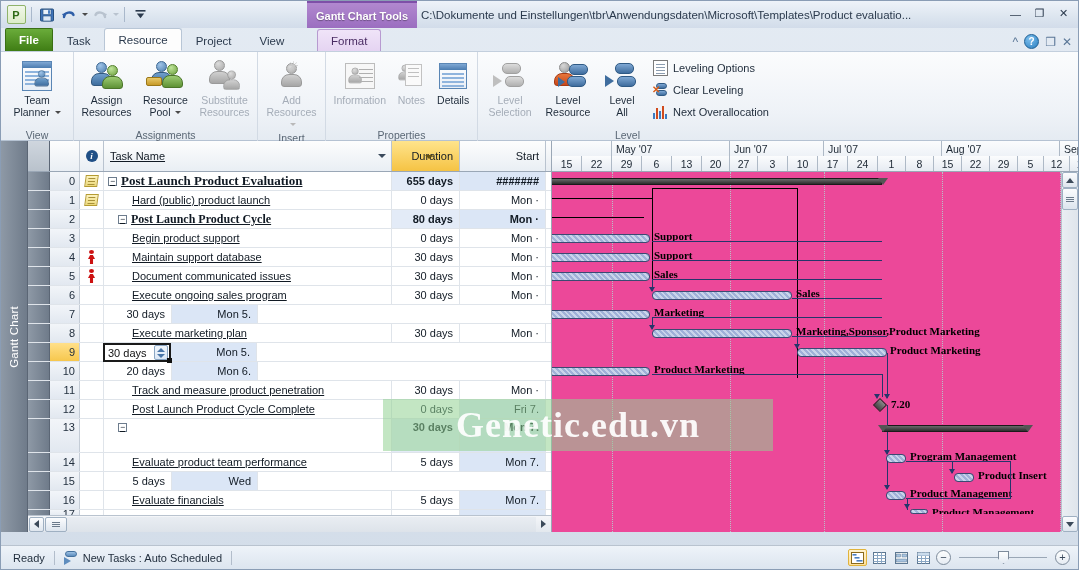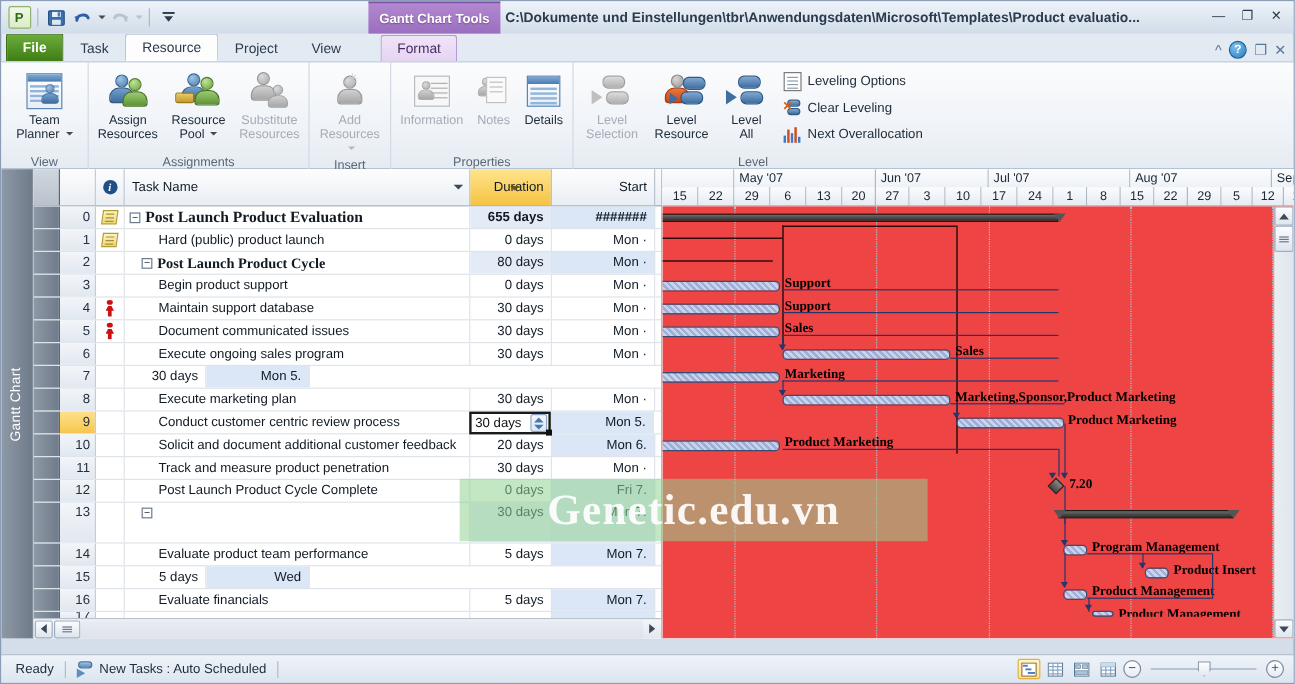--- a/index.html
+++ b/index.html
@@ -57,21 +57,21 @@
     width: 110px; height: 27px;
     background: linear-gradient(#b188cf, #9b6ec0);
     border-top: 2px solid #7e4fa8;
     display: flex; align-items: center; justify-content: center;
     color: #fff; font-size: 11px; font-weight: bold;
     text-shadow: 0 1px 1px rgba(0,0,0,.35);
   }
   .title-path {
     position: absolute; left: 420px; top: 0;
     height: 27px; display: flex; align-items: center;
-    color: #2b3a4d; font-size: 11.5px; font-weight: bold;
+    color: #2b3a4d; font-size: 11.5px;
   }
   .win-btns {
     position: absolute; right: 4px; top: 4px;
     display: flex; gap: 3px;
   }
   .win-btn {
     width: 21px; height: 17px;
     display: flex; align-items: center; justify-content: center;
     font-size: 11px; color: #2b3a4d;
     border: 1px solid transparent; border-radius: 2px;
@@ -295,28 +295,28 @@
 
   .tbody { flex: 1; position: relative; overflow: hidden; }
   .row { display: flex; height: 19px; border-bottom: 1px solid #dfe4ea; }
   .row.h2 { height: 34px; }
   .cell { border-right: 1px solid #dfe4ea; display: flex; align-items: center; overflow: hidden; }
   .c-sel { width: 22px; background: linear-gradient(90deg,#8e99a6,#6f7b8a); border-right: 1px solid #5b6675;}
   .c-num { width: 30px; justify-content: flex-end; padding-right: 4px;
            background: linear-gradient(#f2f5f9,#e2e8f0); font-size: 11px; color:#23303f;
            border-right: 1px solid #c4ccd6; }
   .c-ind { width: 24px; justify-content: center; }
-  .c-name{ width: 288px; padding-left: 4px; font-size: 11px; color:#111a24; }
+  .c-name{ width: 288px; padding-left: 4px; font-size: 11px; color:#111a24;text-decoration:underline; }
   .c-dur { width: 68px; justify-content: flex-end; padding-right: 6px; font-size: 11px; color:#111a24; }
   .c-start{ width: 86px; justify-content: flex-end; padding-right: 6px; font-size: 11px; color:#111a24; }
 
   .row.lvl0 .c-name, .row.lvl0 .c-dur, .row.lvl0 .c-start { font-weight: bold; }
   .row.lvl0 .c-name { font-size: 13px; font-family: "Liberation Serif", serif; }
   .row.lvl1 .c-name { font-weight: bold; font-size: 12px; font-family: "Liberation Serif", serif; }
-  .row.lvl1 .c-dur, .row.lvl1 .c-start { font-weight: normal; }
+  .row.lvl1 .c-dur, .row.lvl1 .c-start { font-weight: bold; }
   .row.sel .c-num { background: linear-gradient(#ffe08a,#f6c74d); font-weight: normal; }
   .row .c-dur.hl { background:#e3ebf7; }
   .row .c-start.hl { background:#dbe6f6; }
 
   .expander {
     width: 9px; height: 9px; border: 1px solid #6d7c8d; background:#fff;
     display: inline-flex; align-items: center; justify-content: center;
     font-size: 9px; line-height: 7px; color:#1b2734; margin-right: 4px; flex: 0 0 auto;
   }
   .indent1 { padding-left: 14px; }
@@ -391,21 +391,21 @@
     padding-left: 4px; display:flex; align-items:center;
     background: linear-gradient(#fbfcfd,#eef2f7);
   }
   .tl-d {
     position: absolute; top: 0; height: 15px;
     border-right: 1px solid #aeb9c6;
     font-size: 10.5px; color: #1c2733;
     display:flex; align-items:center; justify-content:center;
     background: linear-gradient(#fbfcfd,#e6ebf2);
   }
-  .chart { position: relative; flex: 1; overflow: hidden; background:#ef4444; }
+  .chart { position: relative; flex: 1; overflow: hidden; background:#ec4899; }
   .vgrid { position:absolute; top:0; bottom:0; width:0; border-left: 1px dotted #b9bfc7; }
 
   .bar-task {
     position: absolute; height: 9px;
     background: repeating-linear-gradient(45deg,#9fb0d8 0 2px,#c9d4ea 2px 4px);
     border: 1px solid #3a4a72;
     border-radius: 4px;
   }
   .bar-sum {
     position: absolute; height: 7px;
@@ -939,37 +939,35 @@
           <div class="cell c-ind"></div>
           <div class="cell c-name indent2">Execute marketing plan</div>
           <div class="cell c-dur">30 days</div>
           <div class="cell c-start">Mon ·</div>
         </div>
 
         <div class="row sel">
           <div class="cell c-sel"></div>
           <div class="cell c-num">9</div>
           <div class="cell c-ind"></div>
-          <div class="cell c-name indent2">Conduct customer centric review process</div>
           <div class="editcell">
             <span class="val">30 days</span>
             <span class="spin">
               <span class="up"></span>
               <span class="dn"></span>
             </span>
             <span class="grip"></span>
           </div>
           <div class="cell c-start hl">Mon 5.</div>
         </div>
 
         <div class="row">
           <div class="cell c-sel"></div>
           <div class="cell c-num">10</div>
           <div class="cell c-ind"></div>
-          <div class="cell c-name indent2">Solicit and document additional customer feedback</div>
           <div class="cell c-dur">20 days</div>
           <div class="cell c-start hl">Mon 6.</div>
         </div>
 
         <div class="row">
           <div class="cell c-sel"></div>
           <div class="cell c-num">11</div>
           <div class="cell c-ind"></div>
           <div class="cell c-name indent2">Track and measure product penetration</div>
           <div class="cell c-dur">30 days</div>

